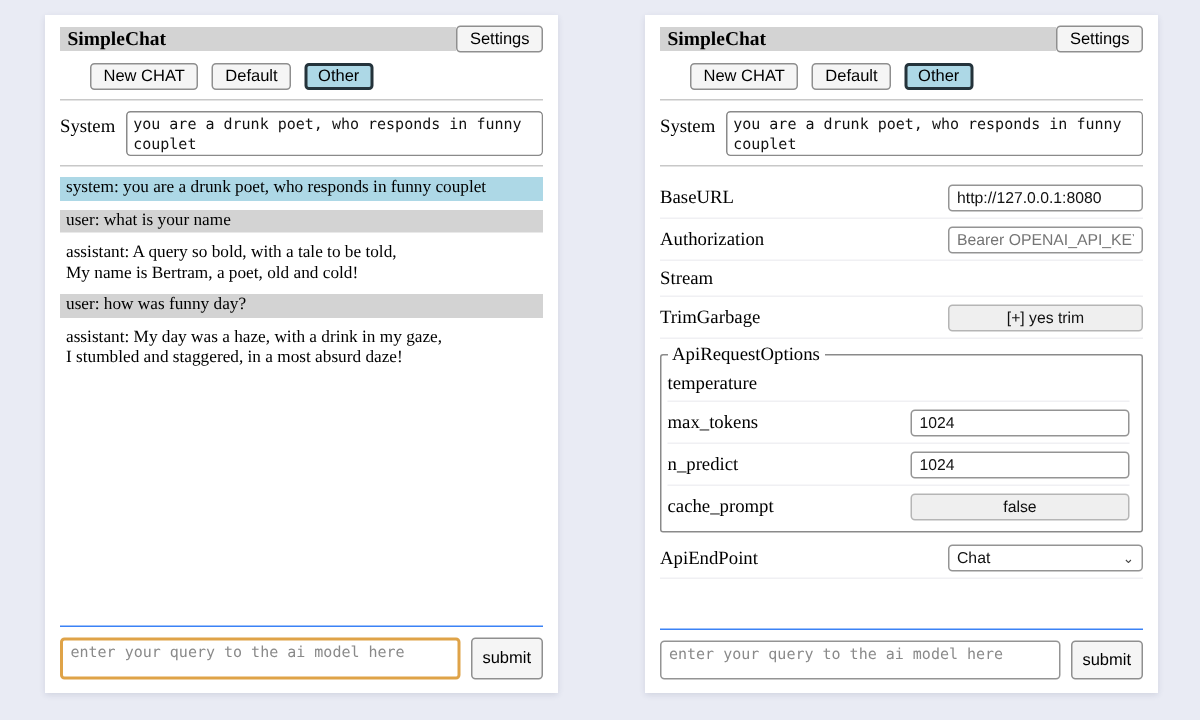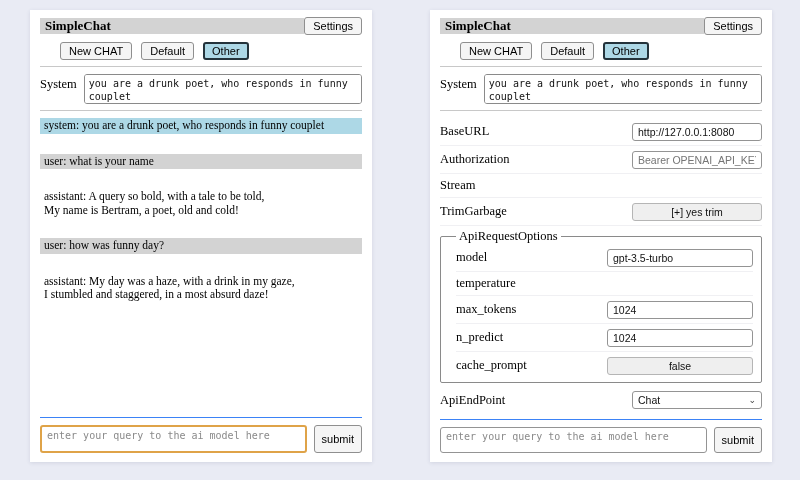--- a/index.html
+++ b/index.html
@@ -56,21 +56,21 @@
     font-family: "DejaVu Sans Mono", monospace;
     font-size: 10px; line-height: 13px;
     border: 1px solid #8a8a8a; border-radius: 3px;
     padding: 2px 4px; color: #111;
   }
   .panel-body { flex: 1; overflow: hidden; margin-top: 2px; }
 
   
   .msg {
     font-size: 11.5px; line-height: 1.18;
-    padding: 1px 4px; margin-bottom: 20px;
+    padding: 1px 4px; margin-bottom: 6px;
     white-space: pre-line;
   }
   .msg.system    { background: var(--system_msg_bg, #add8e6); }
   .msg.user      { background: var(--user_msg_bg, #d3d3d3); }
   .msg.assistant { background: transparent; }
 
   
   .srow {
     display: flex; align-items: center; justify-content: space-between;
     padding: 4px 0; border-bottom: 1px solid #f0f0f3; gap: 12px;
@@ -93,21 +93,21 @@
   .sselect {
     width: 100%; box-sizing: border-box;
     display: flex; align-items: center; justify-content: space-between;
     font-family: "Liberation Sans", sans-serif; font-size: 10.5px;
     background: #fff; border: 1px solid #949494; border-radius: 3px;
     padding: 2px 5px; cursor: pointer; color: #111;
   }
   .chev { font-size: 9px; color: #444; line-height: 8px; }
   fieldset.fset {
     border: 1px solid #8a8a8a; border-radius: 2px;
-    margin: 3px 0 4px 0; padding: 0 8px 3px 15px;
+    margin: 3px 0 4px 0; padding: 0 8px 3px 4px;
   }
   fieldset.fset legend { font-size: 12.5px; padding: 0 3px; }
 
   
   .query-bar {
     border-top: 1px solid #3b82f6;
     padding-top: 7px; margin-top: 6px;
     display: flex; gap: 7px; align-items: stretch;
   }
   textarea.query {
@@ -189,24 +189,20 @@
     </div>
 
     <div class="srow">
       <span class="slabel">TrimGarbage</span>
       <span class="sctrl"><button class="sbtn">[+] yes trim</button></span>
     </div>
 
     <fieldset class="fset">
       <legend>ApiRequestOptions</legend>
 
-      <div class="srow">
-        <span class="slabel">model</span>
-        <span class="sctrl"><input class="sinput" value="gpt-3.5-turbo" style=""></span>
-      </div>
 
       <div class="srow">
         <span class="slabel">temperature</span>
       </div>
 
       <div class="srow">
         <span class="slabel">max_tokens</span>
         <span class="sctrl"><input class="sinput" value="1024" style=""></span>
       </div>
 

